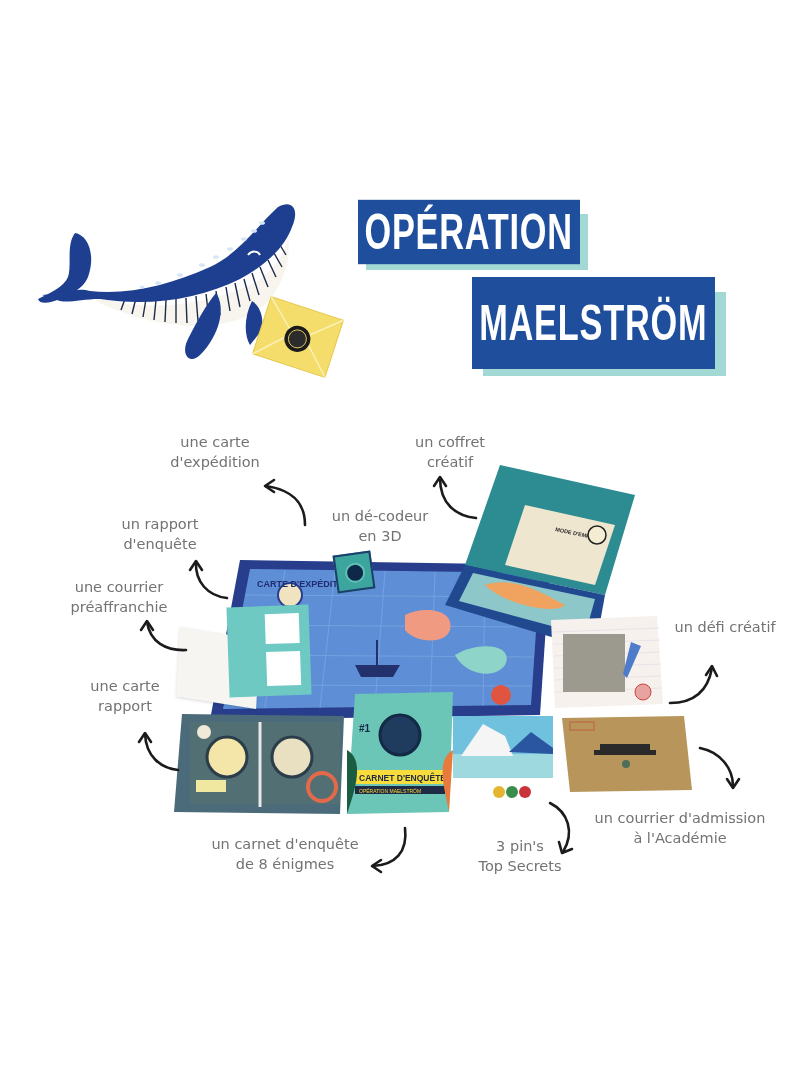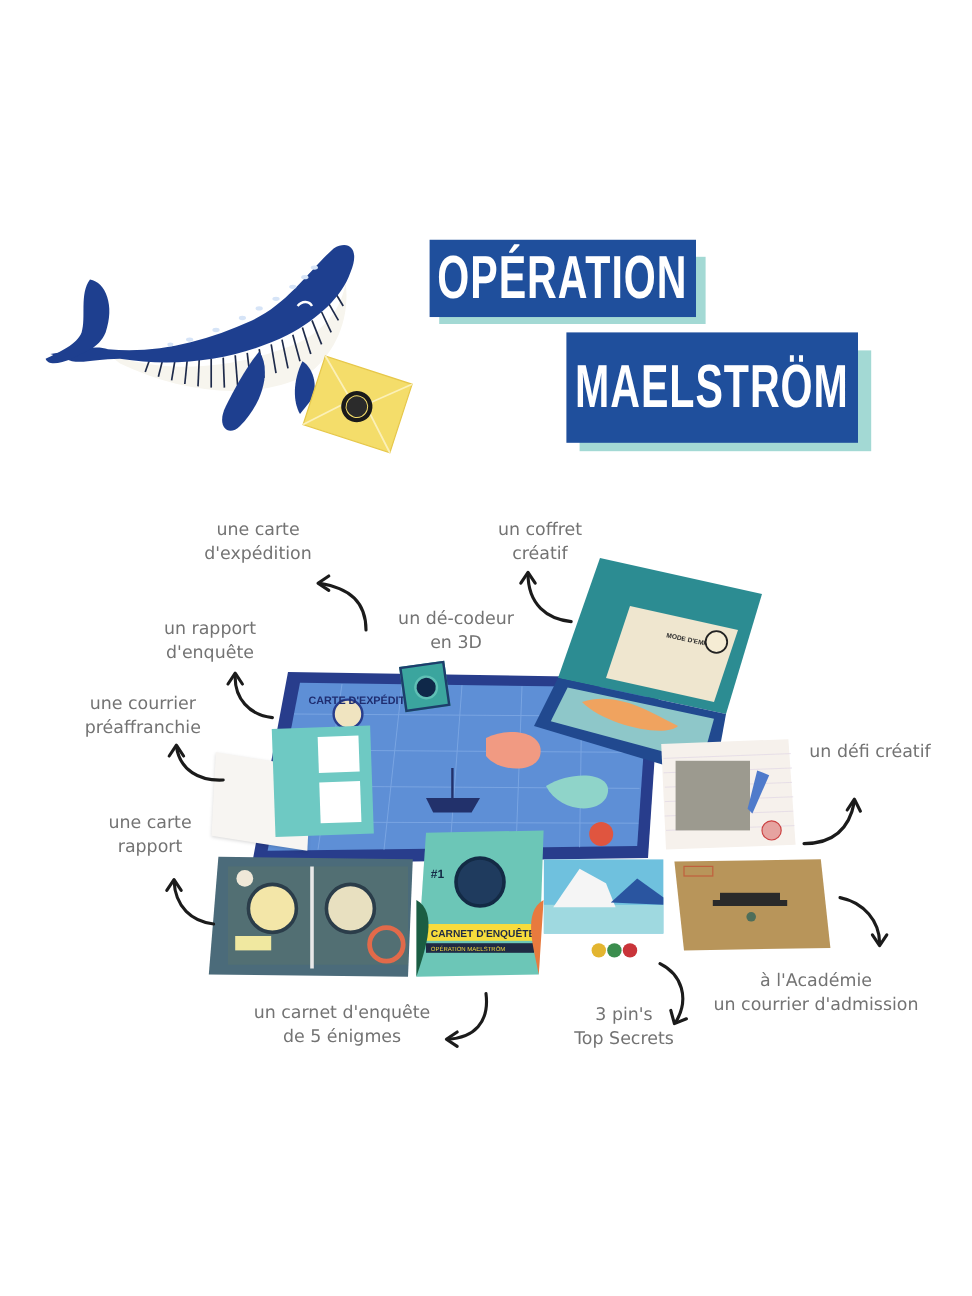--- a/index.html
+++ b/index.html
@@ -188,21 +188,21 @@
     <rect x="34" y="36" width="62" height="5" fill="#2a2a2a"></rect>
     <circle cx="66" cy="50" r="4" fill="#4e6e5a"></circle>
     <rect x="10" y="8" width="24" height="8" fill="none" stroke="#c0603d" stroke-width="1"></rect>
   </svg>
 </div>
 
 <div class="lbl" style="left:140px;top:432px;width:150px;">
   <div>une carte</div>
   <div>d'expédition</div>
 </div>
-<div class="lbl" style="left:115px;top:514px;width:120px;">
+<div class="lbl" style="left:100px;top:514px;width:120px;">
   <div>un rapport</div>
   <div>d'enquête</div>
 </div>
 <div class="lbl" style="left:44px;top:577px;width:150px;">
   <div>une courrier</div>
   <div>préaffranchie</div>
 </div>
 <div class="lbl" style="left:75px;top:676px;width:100px;">
   <div>une carte</div>
   <div>rapport</div>
@@ -212,30 +212,30 @@
   <div>en 3D</div>
 </div>
 <div class="lbl" style="left:390px;top:432px;width:120px;">
   <div>un coffret</div>
   <div>créatif</div>
 </div>
 <div class="lbl" style="left:660px;top:617px;width:130px;">
   <div>un défi créatif</div>
 </div>
 <div class="lbl" style="left:585px;top:808px;width:190px;">
+  <div>un courrier d'admission</div>
   <div>à l'Académie</div>
-  <div>un courrier d'admission</div>
 </div>
 <div class="lbl" style="left:460px;top:836px;width:120px;">
   <div>3 pin's</div>
   <div>Top Secrets</div>
 </div>
 <div class="lbl" style="left:195px;top:834px;width:180px;">
   <div>un carnet d'enquête</div>
-  <div>de 5 énigmes</div>
+  <div>de 8 énigmes</div>
 </div>
 
 <svg class="arrow" style="left:0;top:0;" width="810" height="1080">
 
   <path d="M305,525 C305,502 292,490 266,486"></path>
   <path d="M274,480 L265,486 L274,492"></path>
 
   <path d="M227,598 C208,596 195,582 196,562"></path>
   <path d="M190,570 L196,561 L202,570"></path>
 

